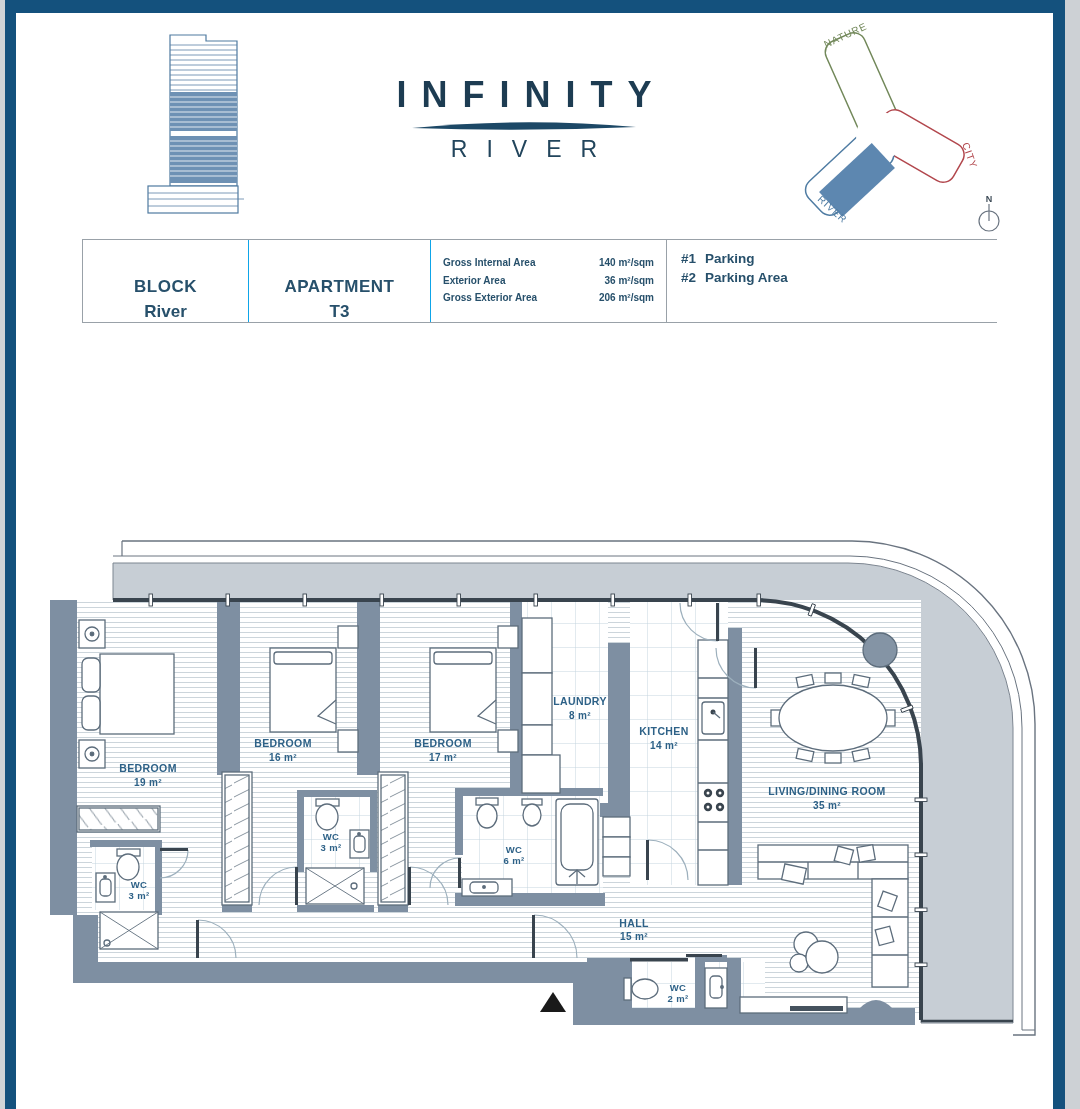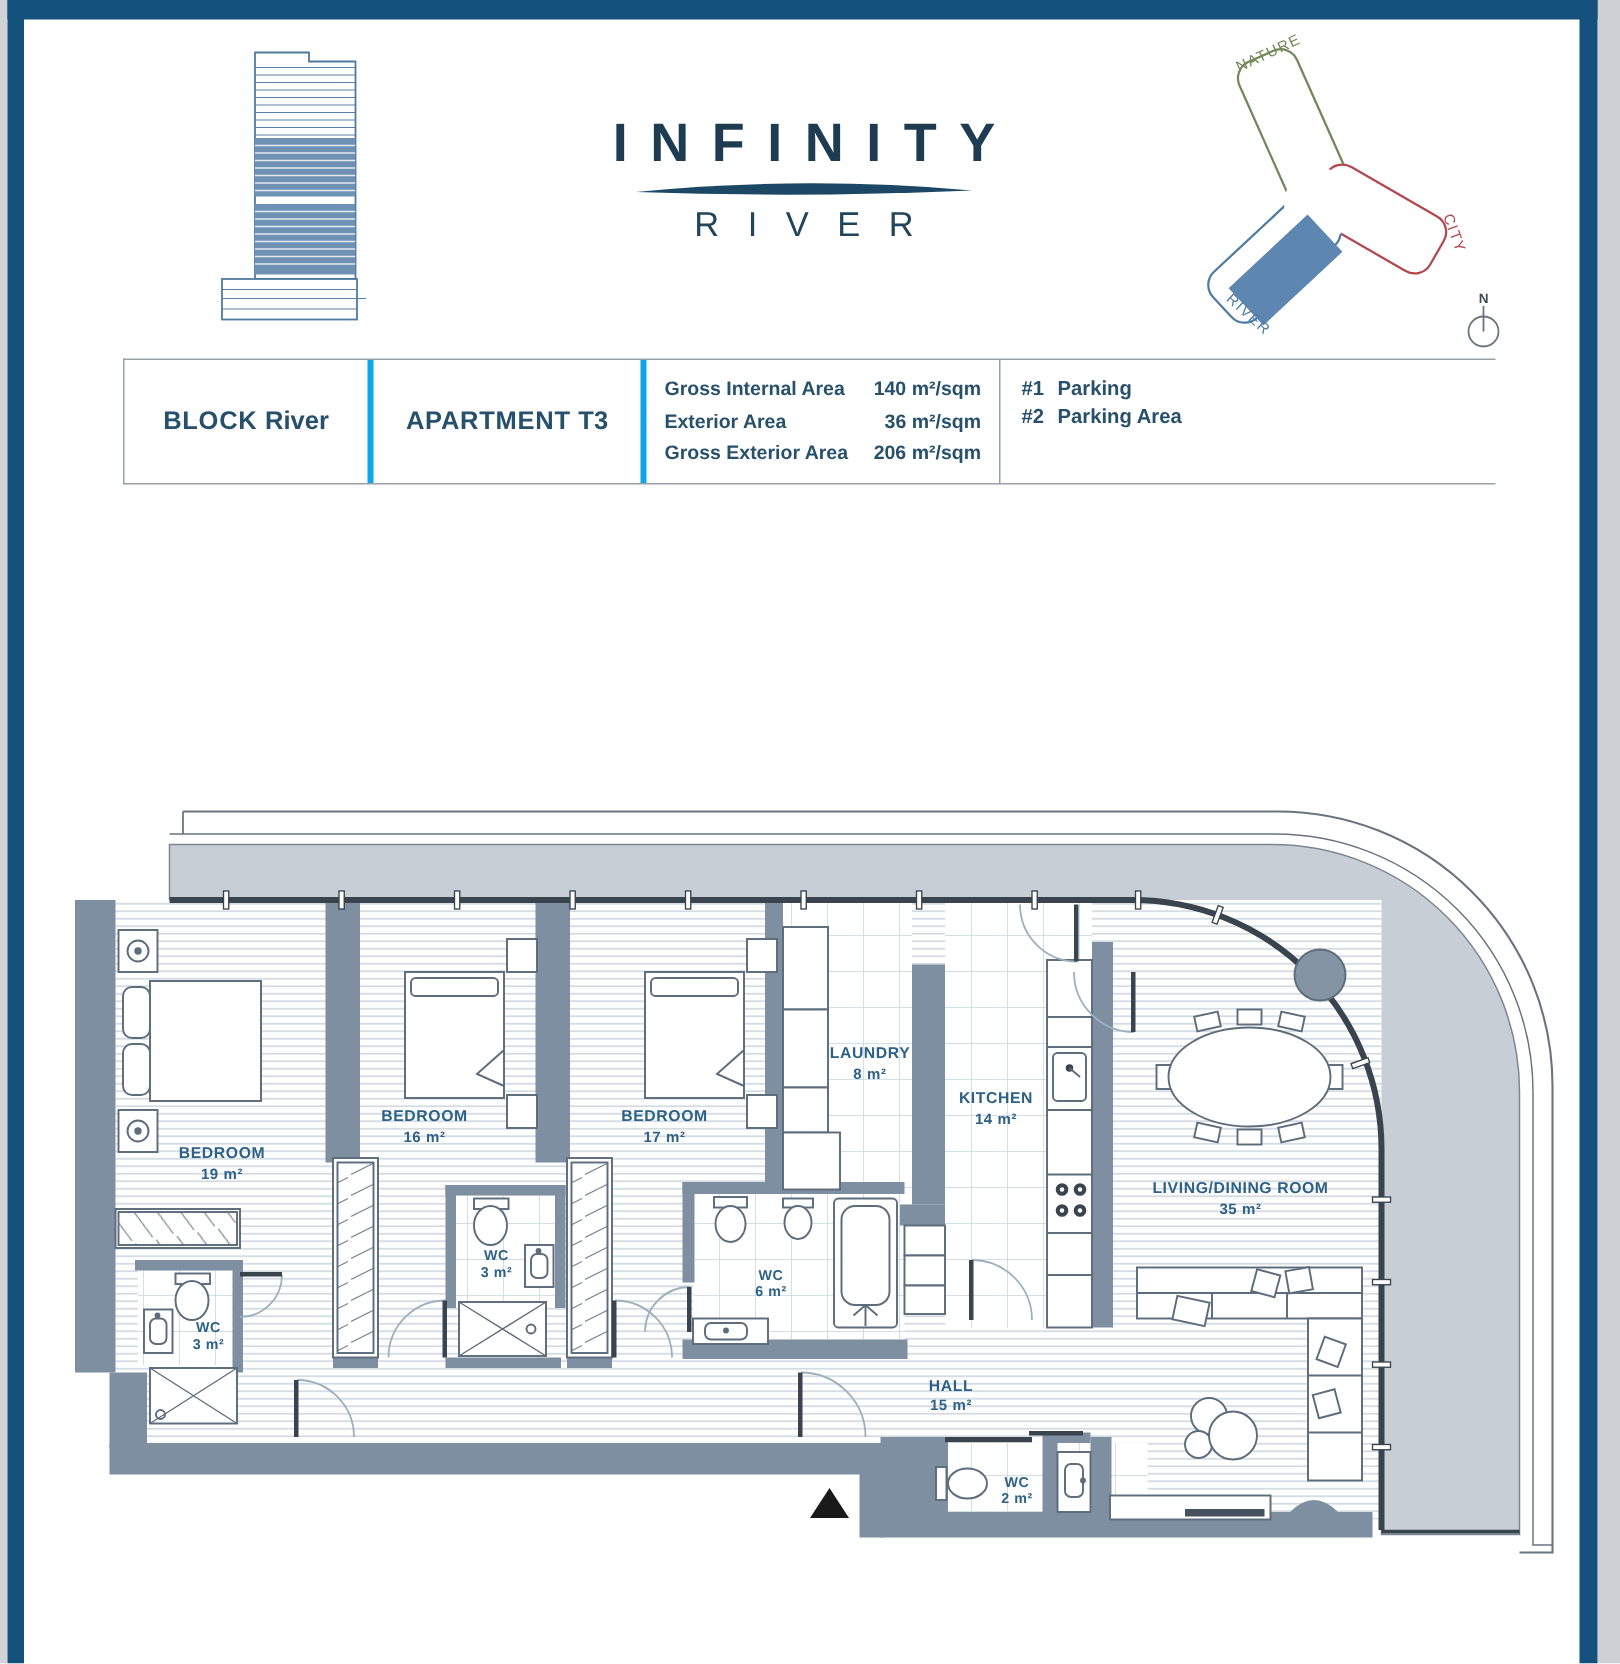--- a/index.html
+++ b/index.html
@@ -10,40 +10,40 @@
   .edge-strip{position:absolute;top:0;height:1109px;background:#d0d4d7;}
   .edge-left{left:0;width:5px;}
   .edge-right{right:0;width:15px;background:#cdd1d5;}
   .frame{position:absolute;background:#14517d;}
   .frame-top{left:5px;top:0;width:1060px;height:13px;}
   .frame-left{left:5px;top:0;width:11px;height:1109px;}
   .frame-right{left:1053px;top:0;width:12px;height:1109px;}
 
   
   .building-icon{position:absolute;left:140px;top:28px;}
-  .logo{position:absolute;left:296px;top:74px;width:480px;text-align:center;color:#1d3c52;}
+  .logo{position:absolute;left:284px;top:74px;width:480px;text-align:center;color:#1d3c52;}
   .logo-title{font-size:36px;font-weight:bold;letter-spacing:15px;text-indent:15px;}
   .logo-swoosh{display:block;margin:4px auto 2px auto;}
   .logo-sub{font-size:23px;font-weight:500;letter-spacing:19px;text-indent:19px;color:#22455c;}
   .site-plan{position:absolute;left:800px;top:18px;}
 
   
   .info-table{
     position:absolute;left:82px;top:239px;width:914px;height:82px;
     display:flex;border-top:1px solid #99a1a8;border-bottom:1px solid #99a1a8;
     border-left:1px solid #99a1a8;color:#27506b;
   }
-  .it-cell{border-right:4px solid #0ea5e9;box-sizing:border-box;
-    display:flex;flex-direction:row;align-items:center;justify-content:center;gap:5px;}
+  .it-cell{border-right:1px solid #0ea5e9;box-sizing:border-box;
+    display:flex;flex-direction:column;align-items:center;justify-content:flex-end;gap:5px;}
   .it-cell.last{border-right:none;}
   .it-label{font-size:17px;font-weight:bold;letter-spacing:.5px;}
   .it-value{font-size:17px;font-weight:bold;}
   .it-areas{width:236px;border-right:1px solid #99a1a8;box-sizing:border-box;
     display:flex;flex-direction:column;justify-content:center;padding:0 12px;gap:3px;}
-  .area-row{display:flex;font-size:13px;font-weight:bold;line-height:1.45;}
+  .area-row{display:flex;font-size:10px;font-weight:bold;line-height:1.45;}
   .area-row .val{margin-left:auto;}
   .it-extras{flex:1;box-sizing:border-box;display:flex;flex-direction:column;
     justify-content:flex-start;padding:11px 0 0 14px;gap:4px;font-size:13.5px;font-weight:bold;}
   .extra-row{display:flex;gap:9px;}
 
   .plan-wrap{position:absolute;left:0;top:535px;}
   svg text.room{fill:#2d6187;font-weight:bold;letter-spacing:.4px;}
 </style>
 </head>
 <body>

